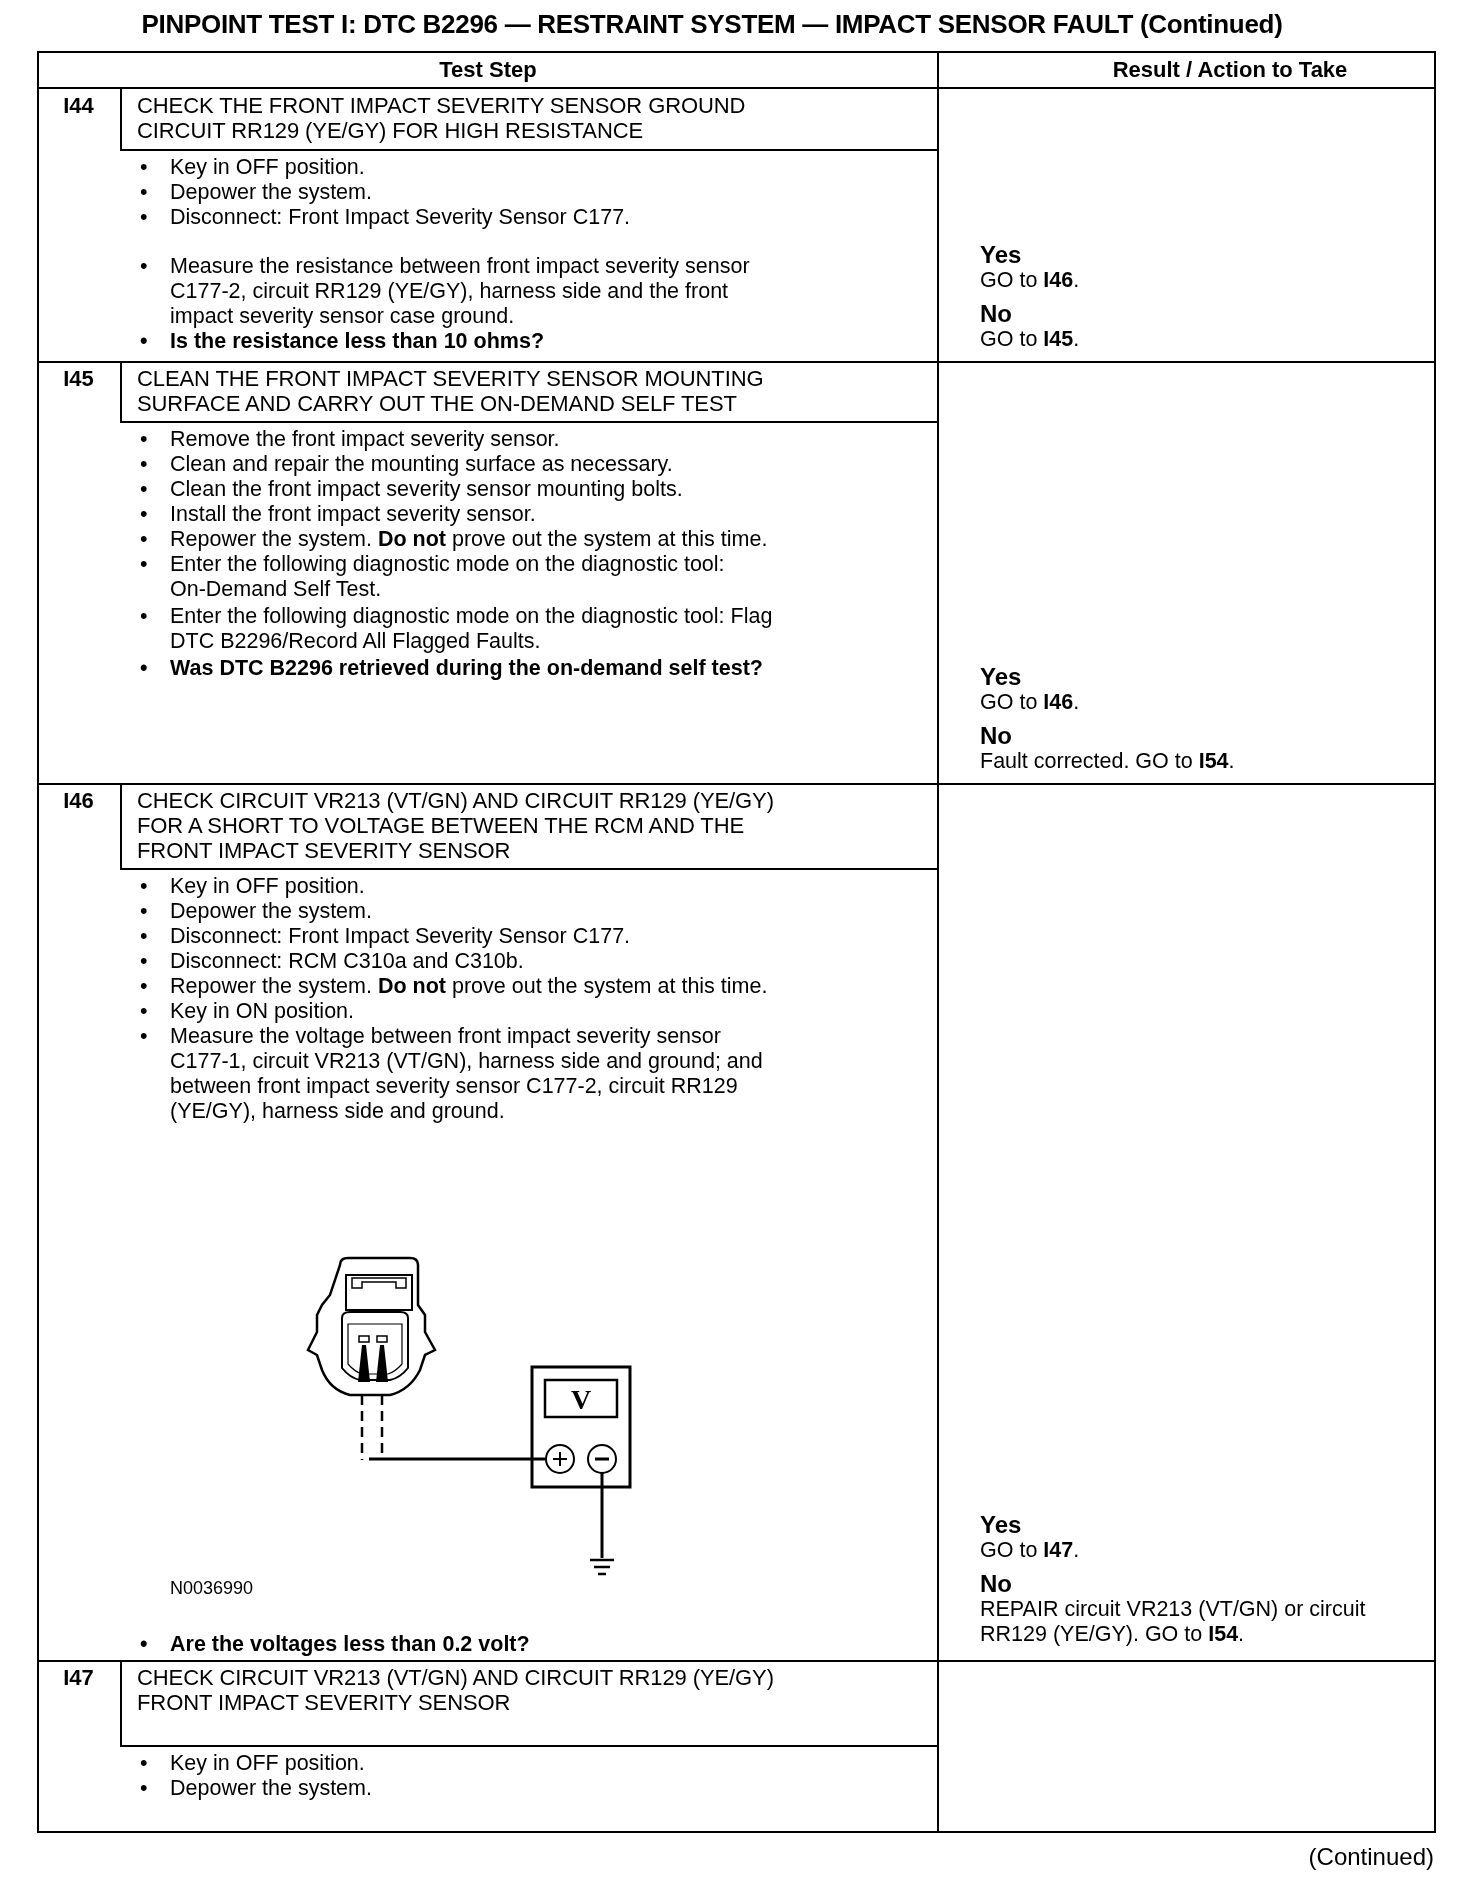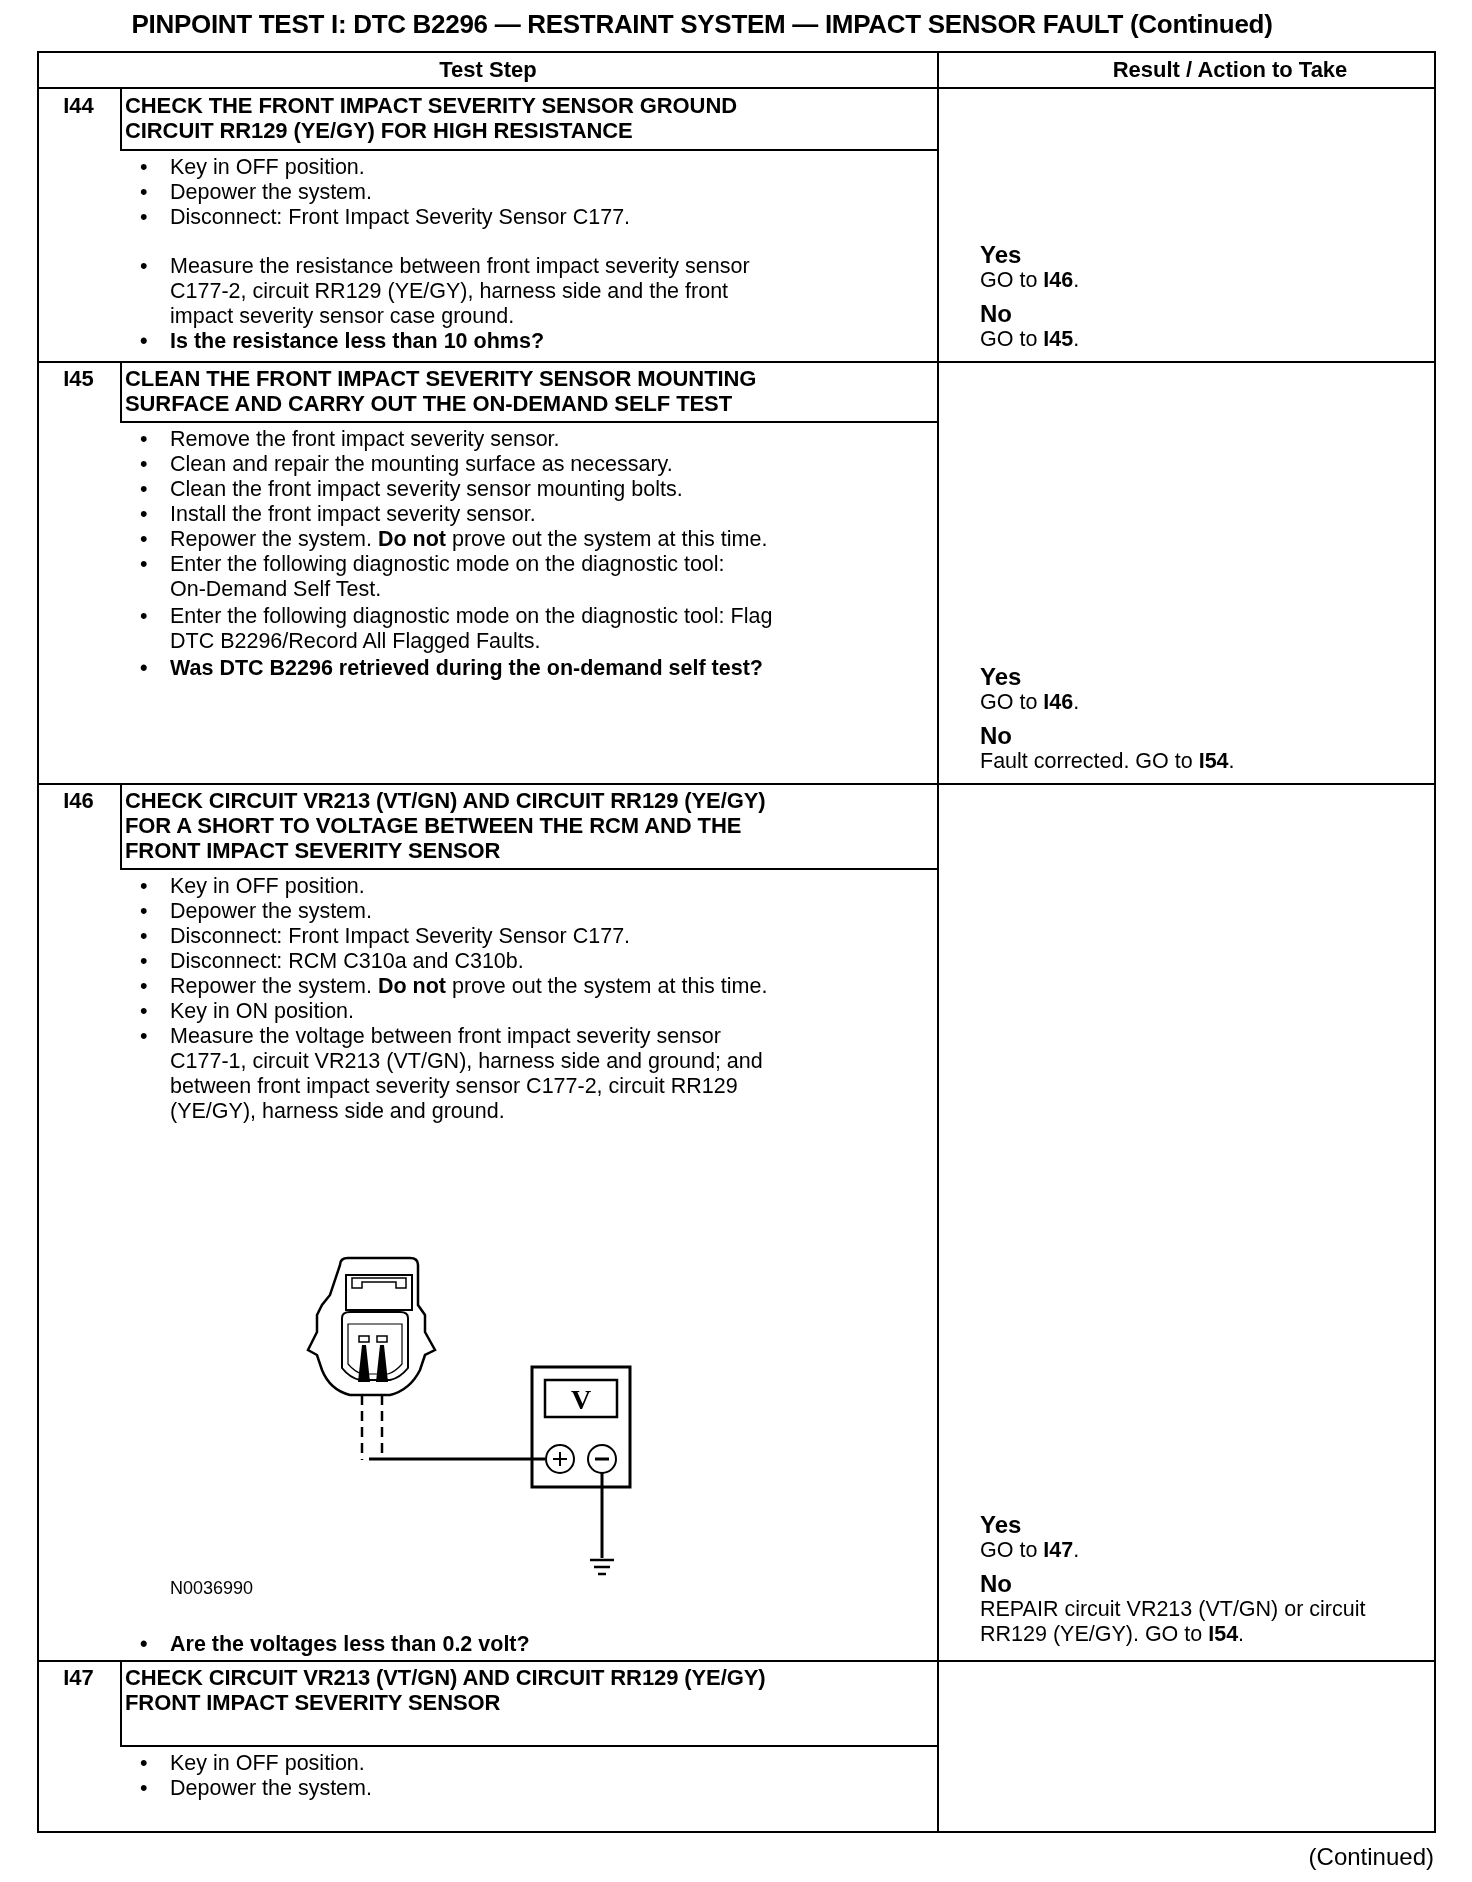--- a/index.html
+++ b/index.html
@@ -1,27 +1,27 @@
 <!DOCTYPE html>
 <html><head>
 <meta charset="utf-8">
 <style>
   html, body { margin:0; padding:0; background:#ffffff; }
   body { width:1472px; height:1882px; position:relative; overflow:hidden;
          font-family:"Liberation Sans", sans-serif; color:#000; }
   .abs { position:absolute; }
-  .page-title { left:2px; width:1400px; top:8px; text-align:center; font-weight:bold;
+  .page-title { left:12px; width:1400px; top:8px; text-align:center; font-weight:bold;
                 font-size:26px; letter-spacing:-0.3px; line-height:32px; }
   .line-h { position:absolute; height:0; border-top:2px solid #000; }
   .line-v { position:absolute; width:0; border-left:2px solid #000; }
   .col-head { position:absolute; top:53px; height:34px; line-height:34px; text-align:center;
               font-weight:bold; font-size:22px; }
   .step-num { position:absolute; left:37px; width:83px; text-align:center; font-weight:bold;
               font-size:22px; line-height:25px; }
-  .step-title { position:absolute; left:125px; width:790px; font-weight:bold; font-size:22px;
+  .step-title { position:absolute; left:137px; width:790px; font-weight:normal; font-size:22px;
                 line-height:25px; letter-spacing:-0.1px; }
   .bullets { position:absolute; left:140px; width:780px; margin:0; padding:0; list-style:none;
              font-size:21.5px; line-height:25px; }
   .bullets li { position:relative; padding-left:30px; }
   .bullets li .dot { position:absolute; left:0; top:0; width:20px; }
   .bullets li.q { font-weight:bold; }
   .bullets li .b { font-weight:bold;margin-top:16px; }
   .result { position:absolute; left:952px; width:470px; font-size:21.5px; line-height:25px;margin-left:28px; }
   .result .lbl { font-weight:bold; font-size:24px; line-height:26px; }
   .result .act b { font-weight:bold; }

